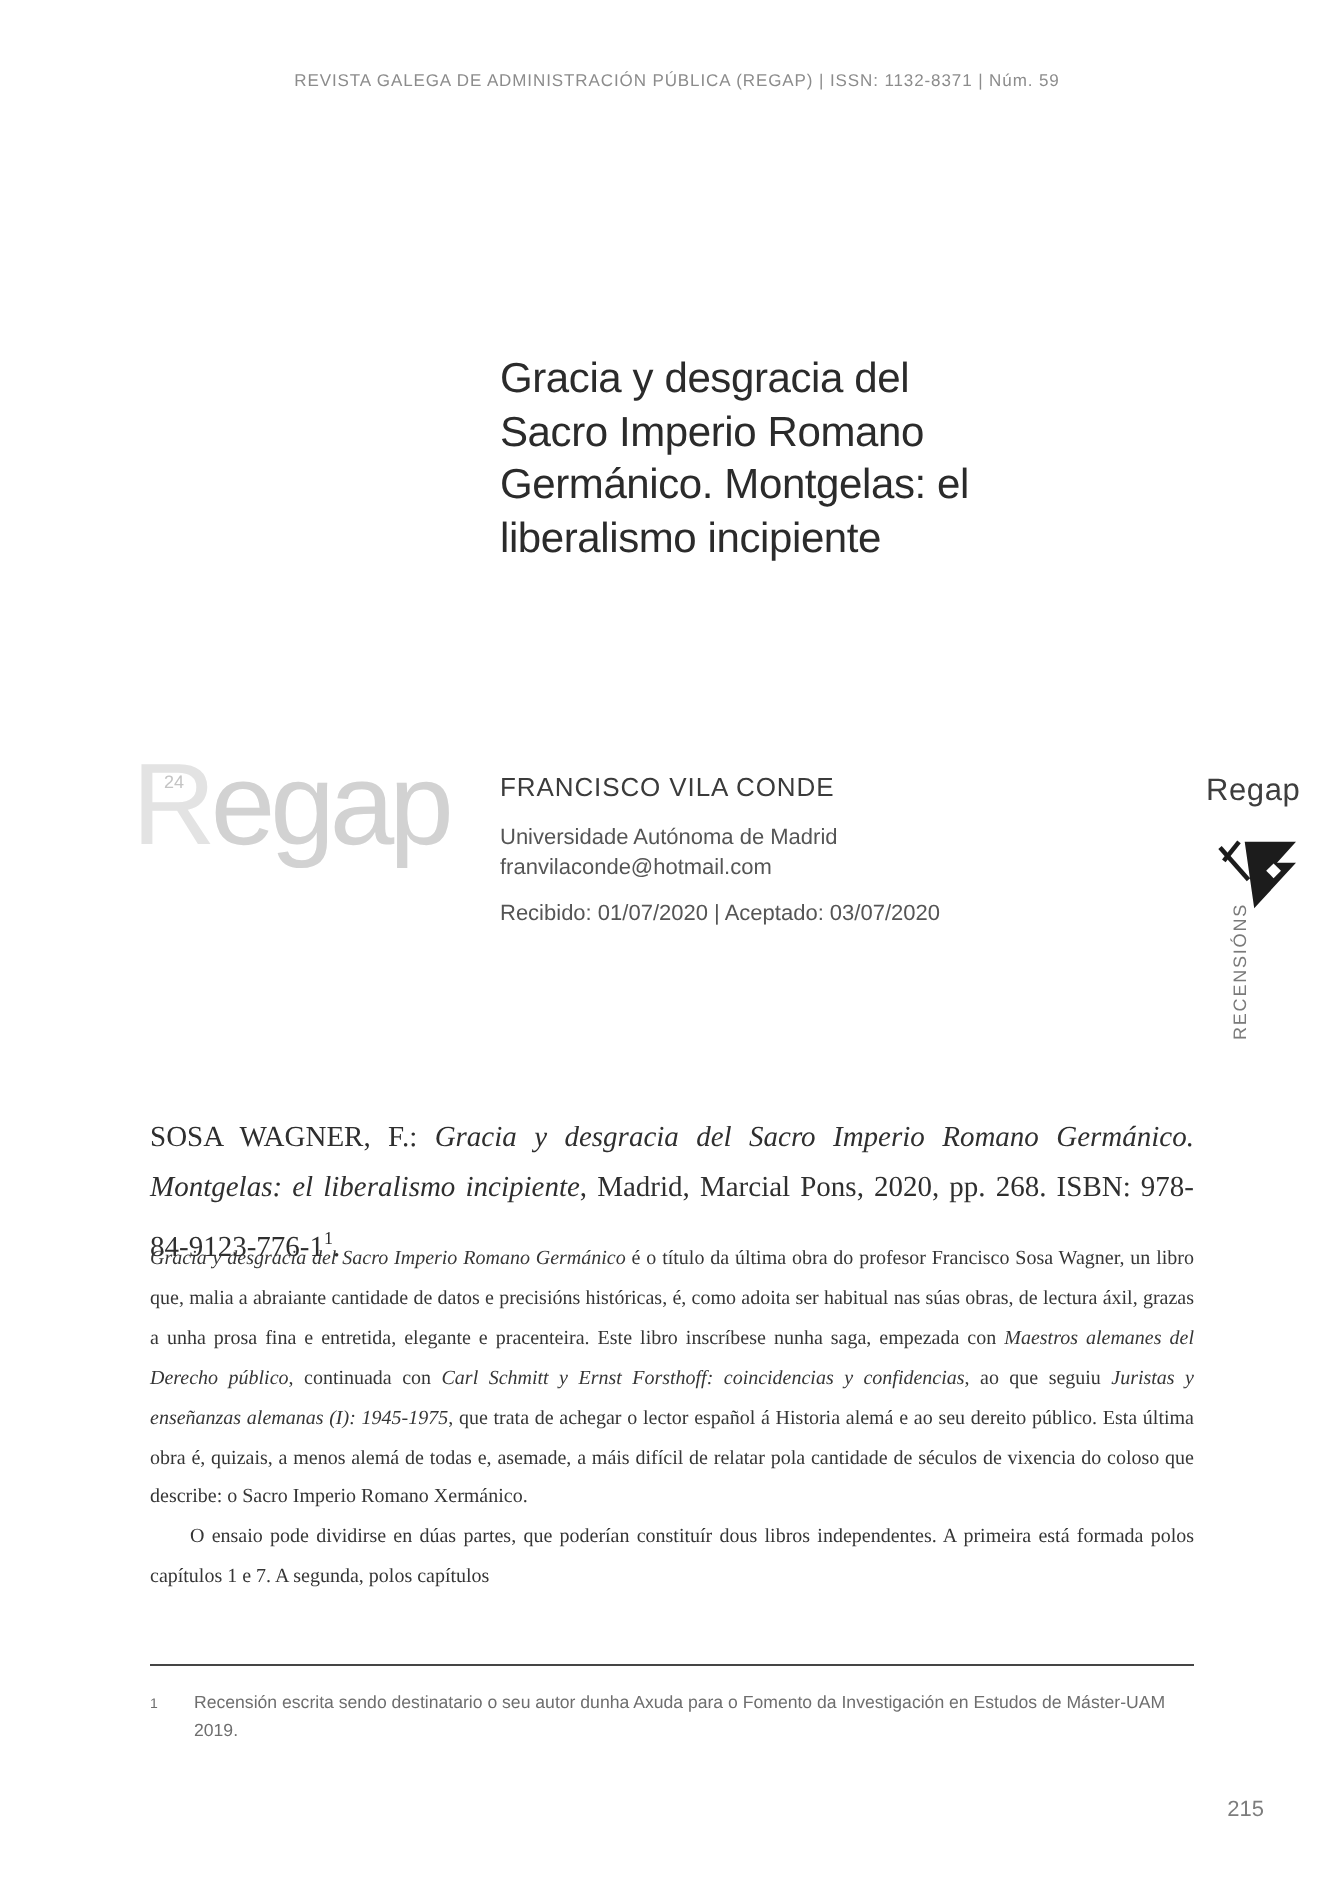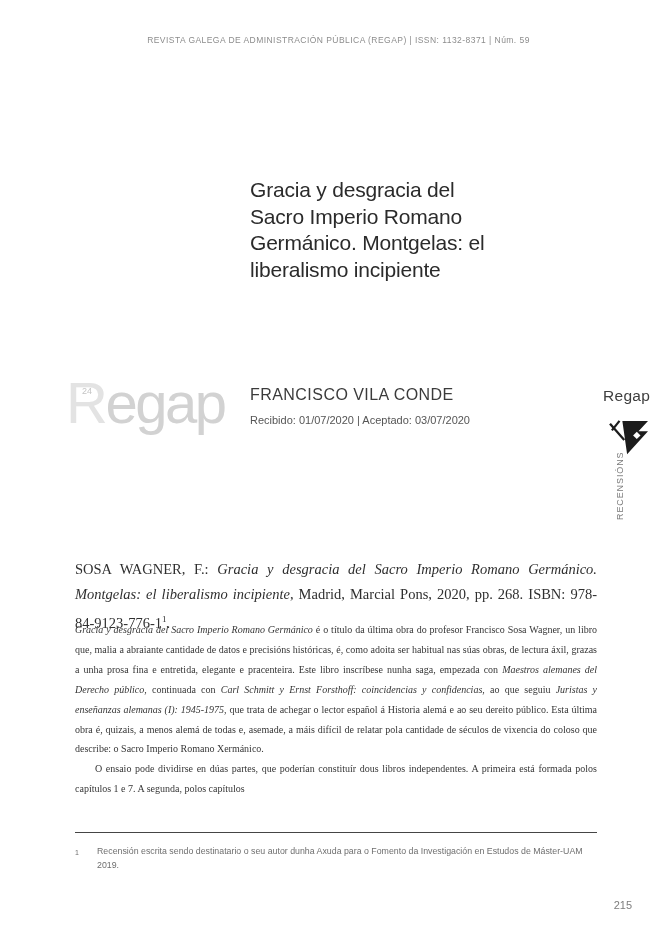--- a/index.html
+++ b/index.html
@@ -29,21 +29,21 @@
     font-size:58px; line-height:1; letter-spacing:-2.5px; color:#d2d2d2;
   }
   .logo-large .r-light { color:#e3e3e3; }
   .logo-large .issue-small {
     position:absolute; left:16px; top:13px;
     font-size:9px; letter-spacing:0; color:#c4c4c4;
   }
 
   
   .author-block { position:absolute; left:250px; top:386px; color:#555555; }
-  .author-name { font-size:16px; color:#3b3b3b; letter-spacing:.45px; }
+  .author-name { font-size:13px; color:#3b3b3b; letter-spacing:.45px; }
   .author-meta { margin-top:11px; font-size:11px; line-height:14.5px; }
   .author-dates { margin-top:9px; font-size:11px; line-height:14.5px; }
   .author-meta a, .author-dates a { color:#555555; text-decoration:none; }
 
   
   .sidebar-logo-text {
     position:absolute; left:603px; top:387px;
     font-size:15.5px; letter-spacing:.3px; color:#3e3e3e;
   }
   .sidebar-glyph { position:absolute; left:608px; top:419px; }
@@ -97,20 +97,24 @@
     <div>Gracia y desgracia del</div>
     <div>Sacro Imperio Romano</div>
     <div>Germánico. Montgelas: el</div>
     <div>liberalismo incipiente</div>
   </div>
 
   <div class="logo-large"><span class="r-light">R</span><span>egap</span><span class="issue-small">24</span></div>
 
   <div class="author-block">
     <div class="author-name">FRANCISCO VILA CONDE</div>
+    <div class="author-meta">
+      <div>Universidade Autónoma de Madrid</div>
+      <div><a href="#">franvilaconde@hotmail.com</a></div>
+    </div>
     <div class="author-dates">
       <div>Recibido: 01/07/2020 | Aceptado: 03/07/2020</div>
     </div>
   </div>
 
   <div class="sidebar-logo-text">Regap</div>
 
   <div class="sidebar-glyph">
     <svg width="42" height="38" viewBox="0 0 44 40" aria-hidden="true">
       <path d="M2 5 L17 22" stroke="#1c1c1c" stroke-width="2.4" fill="none"></path>

